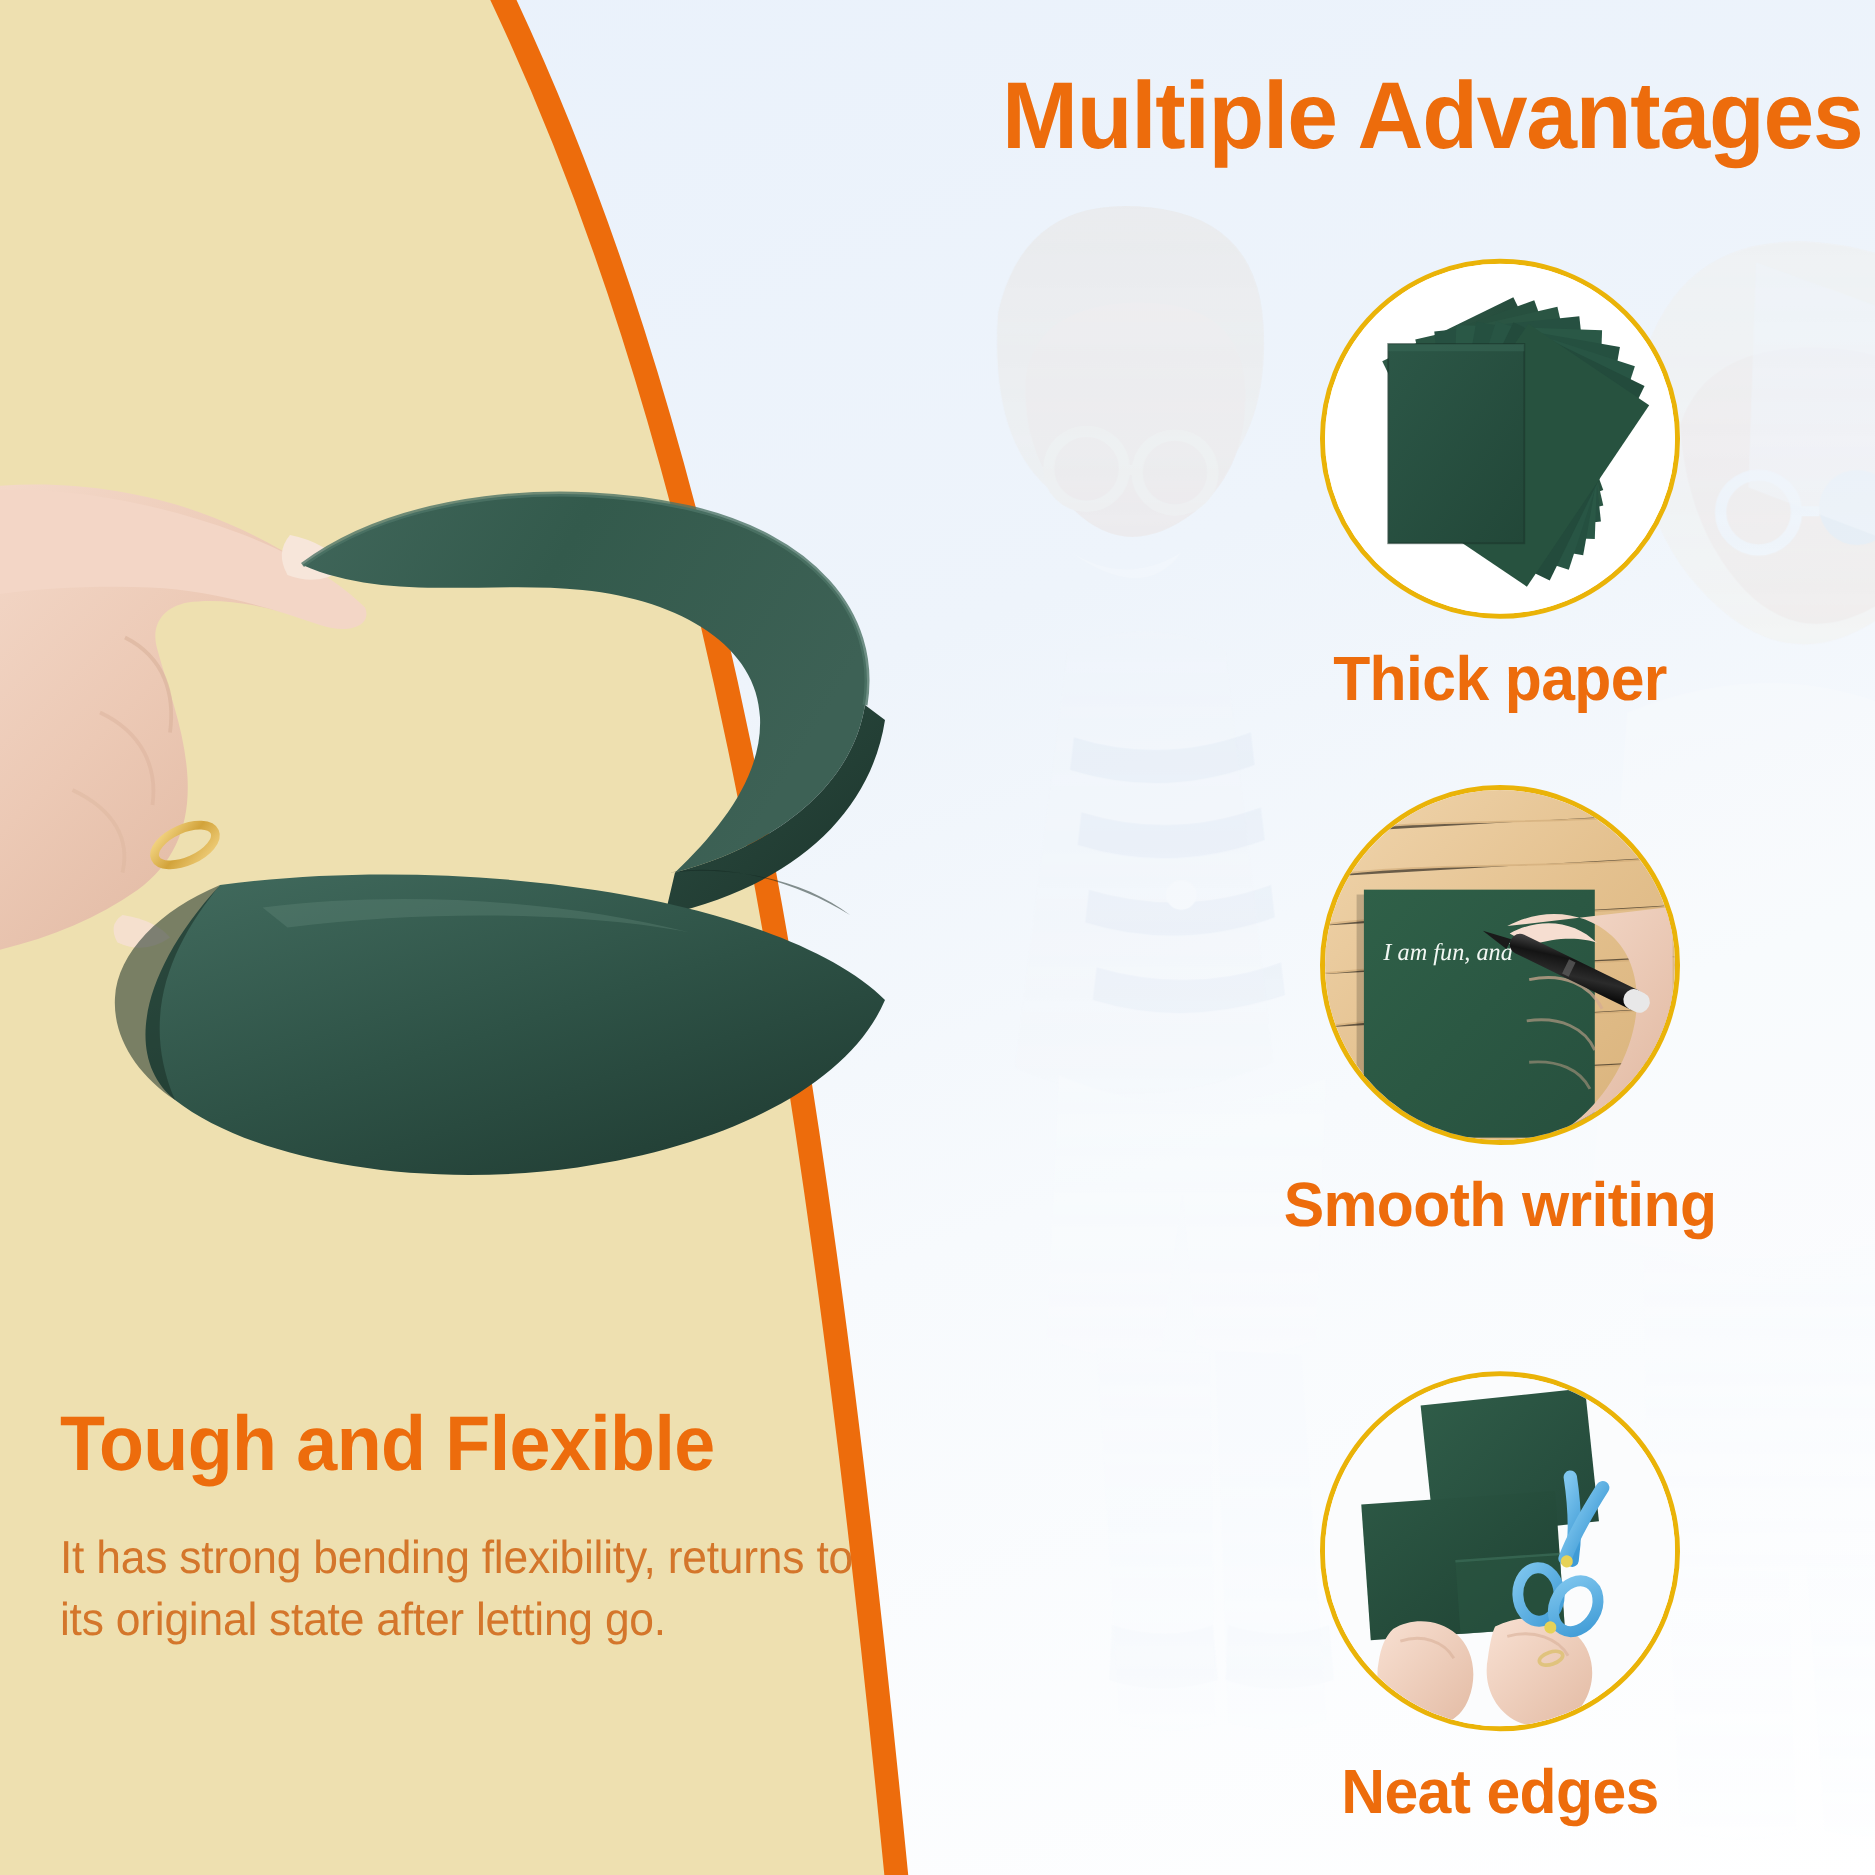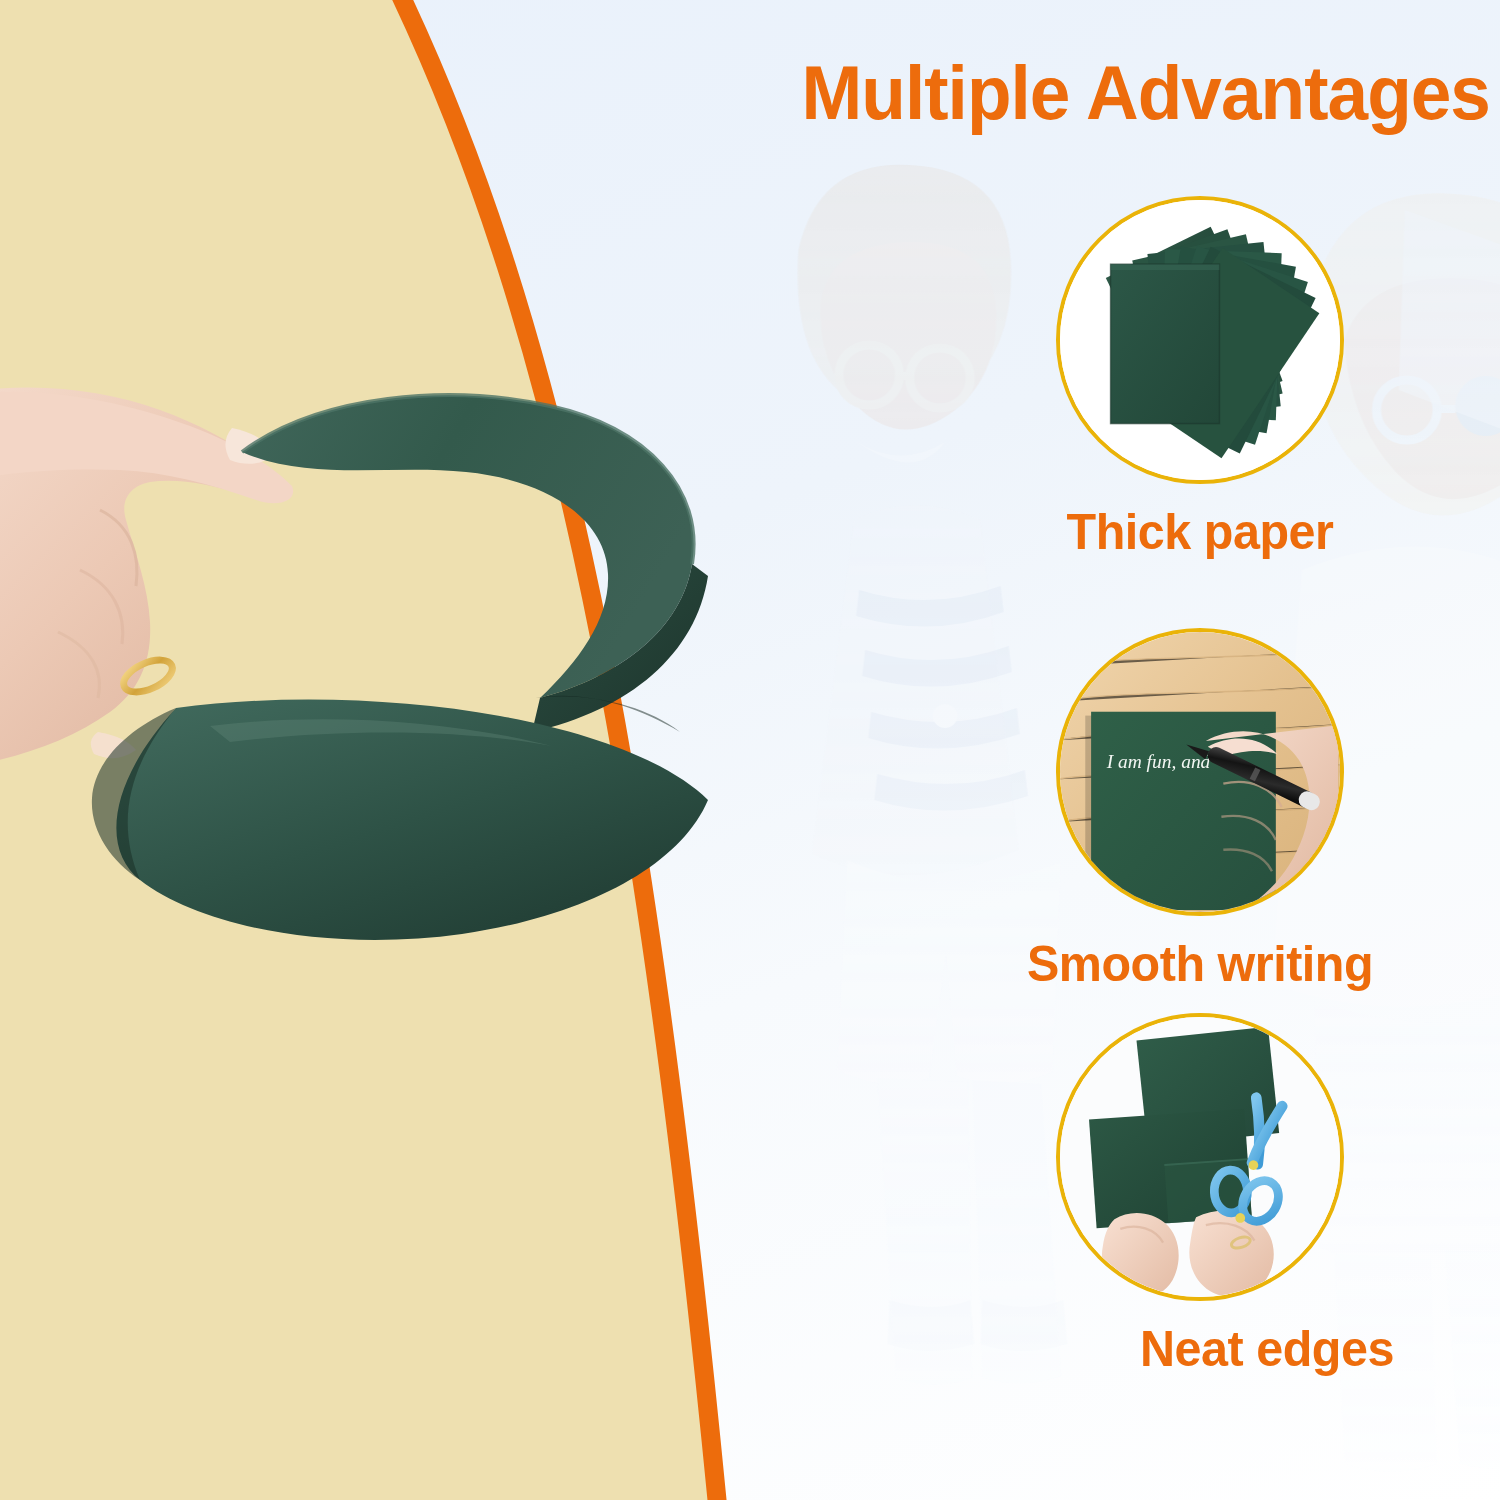--- a/index.html
+++ b/index.html
@@ -62,23 +62,23 @@
     box-sizing:border-box;
   }
   .feature .ring svg{position:absolute;inset:0;width:100%;height:100%;display:block;}
   .feature .cap{
     margin-top:22px;
     font-size:50px;font-weight:bold;color:#ED6C0C;
     font-family:"Liberation Sans Narrow","Liberation Sans",sans-serif;
     letter-spacing:-.5px;line-height:1.05;white-space:nowrap;
     transform:scaleX(.97);
   }
-  #feature-1{left:1000px;top:196px;}
+  #feature-1{left:1000px;top:207px;}
   #feature-2{left:1000px;top:628px;}
-  #feature-3{left:1000px;top:1013px;text-align:right;}
+  #feature-3{left:1000px;top:1097px;}
 </style>
 </head>
 <body>
 
 <div class="poster">
 
   <div class="bg-right"></div>
 
   <div class="bg-kids">
     <svg viewBox="0 0 1500 1500" preserveAspectRatio="none">
@@ -223,20 +223,27 @@
                C114 402 148 368 196 348 Z" fill="#1a2f27" opacity=".55"></path>
 
       <path d="M230 366 C340 352 470 360 572 386 C500 372 380 366 250 382 Z" fill="#63897b" opacity=".35"></path>
 
       <path d="M556 338 C600 330 654 344 700 372 C666 346 612 332 556 338 Z" fill="#12241d" opacity=".5"></path>
     </svg>
   </div>
 
   <div class="headline">Multiple Advantages</div>
 
+  <div class="left-block">
+    <div class="left-title">Tough and Flexible</div>
+    <div class="left-body">
+      <span>It has strong bending flexibility, returns to</span>
+      <span>its original state after letting go.</span>
+    </div>
+  </div>
 
   <div class="feature" id="feature-1">
     <div class="ring">
       <svg viewBox="0 0 288 288" preserveAspectRatio="xMidYMid meet">
         <defs>
           <linearGradient id="sheetA" x1="0" y1="0" x2="1" y2="1">
             <stop offset="0" stop-color="#2f5a48"></stop>
               <stop offset="1" stop-color="#1e4032"></stop>
           </linearGradient>
           <linearGradient id="sheetFront" x1="0" y1="0" x2="1" y2="1">

